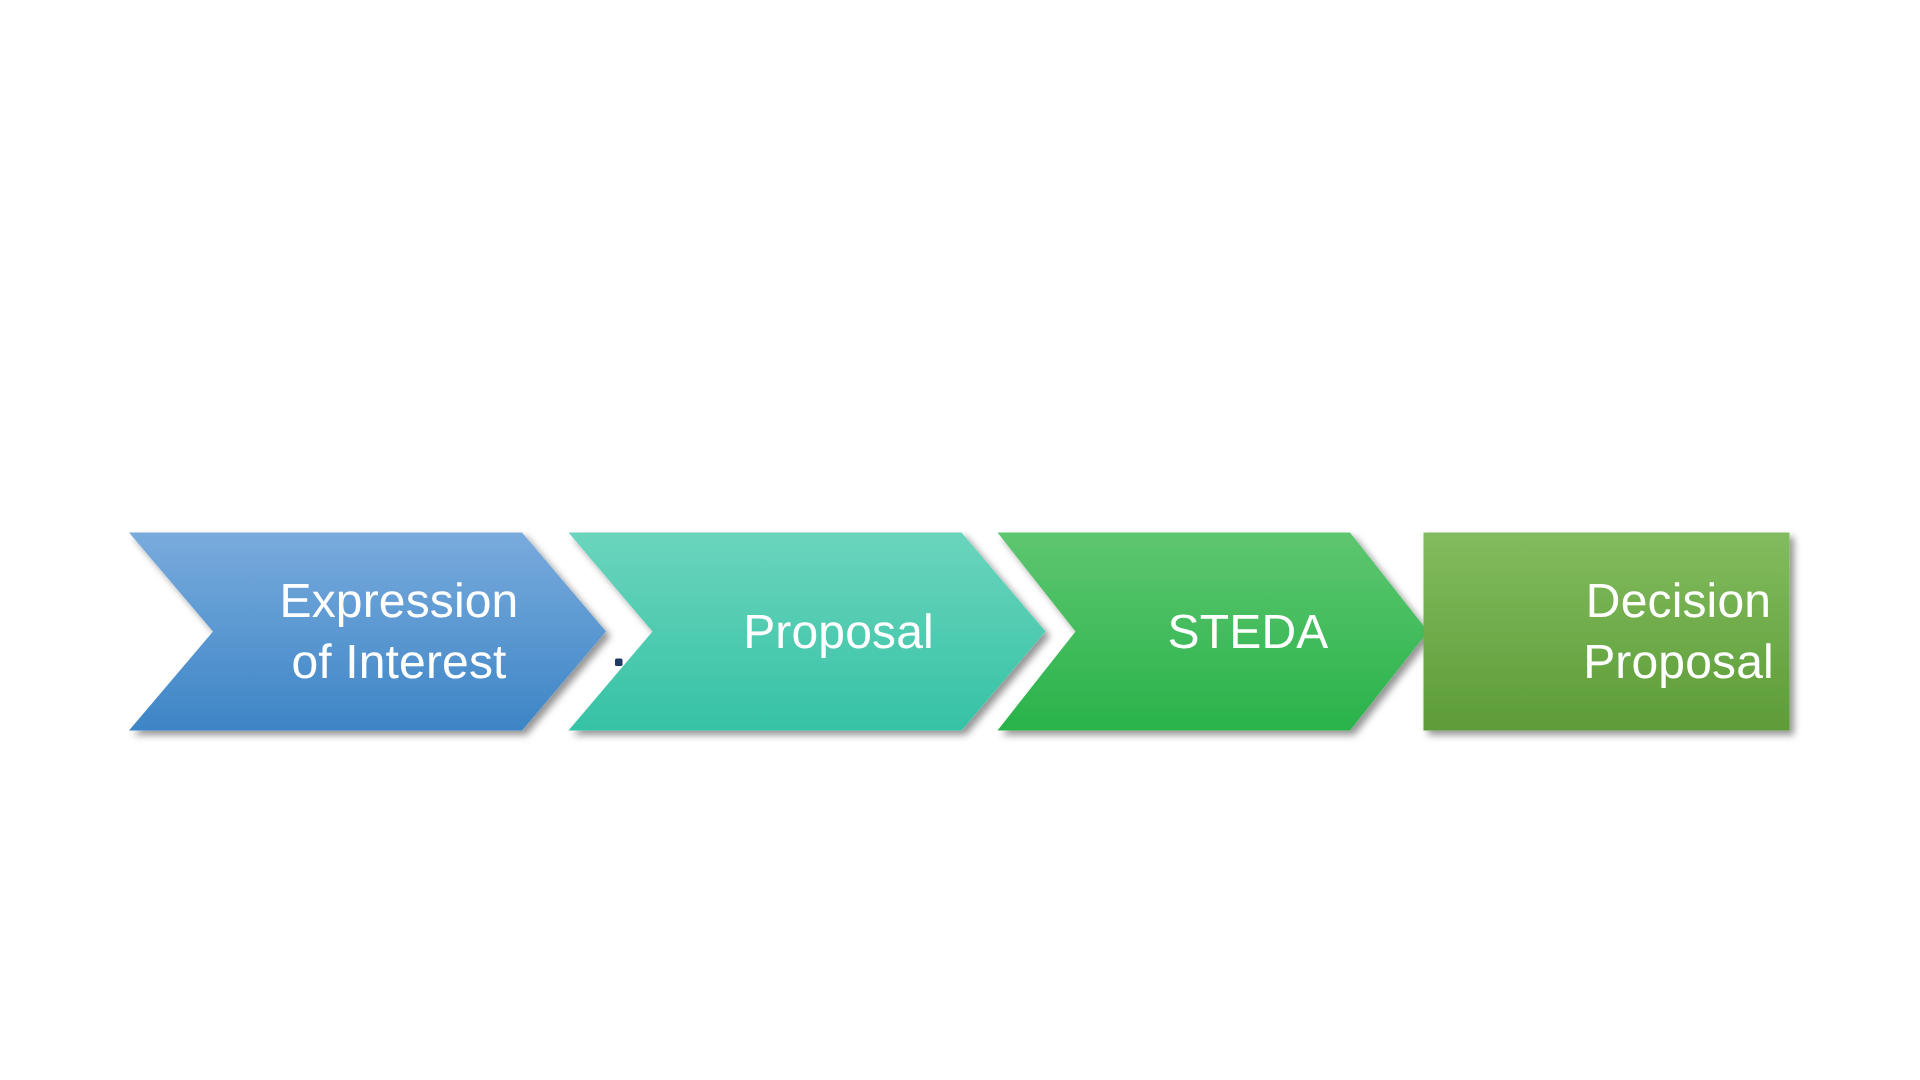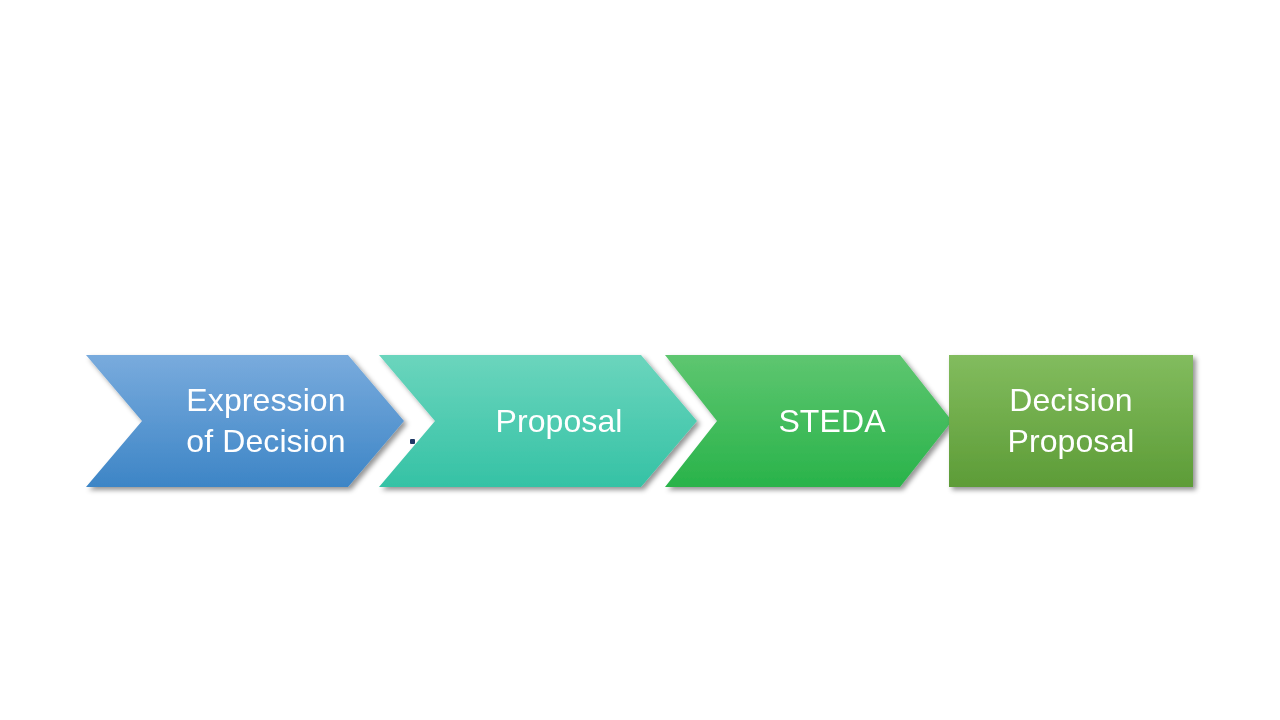--- a/index.html
+++ b/index.html
@@ -64,21 +64,21 @@
   
   #step-2 { left: 379px; width: 318px; }
   #step-2 .step-label { left: 56px; width: 248px; }
 
   
   #step-3 { left: 665px; width: 287px; }
   #step-3 .step-label { left: 52px; width: 230px; }
 
   
   #step-4 { left: 949px; width: 244px; }
-  #step-4 .step-label { left: 0px; width: 244px; }
+  #step-4 .step-label { left: 0px; width: 244px; padding-left: 48px; }
 
   .artifact-dot {
     position: absolute;
     left: 410px;
     top: 439px;
     width: 5px;
     height: 5px;
     background: #1f3864;
     border-radius: 1px;
   }
@@ -96,21 +96,21 @@
           <stop offset="100%" stop-color="#3d85c6"></stop>
         </linearGradient>
         <filter id="sh1" x="-20%" y="-20%" width="160%" height="160%">
           <feDropShadow dx="3" dy="3" stdDeviation="2.5" flood-color="#000000" flood-opacity="0.42"></feDropShadow>
         </filter>
       </defs>
       <polygon points="0,0 262,0 318,66 262,132 0,132 56,66" fill="url(#grad1)" filter="url(#sh1)"></polygon>
     </svg>
     <div class="step-label">
       <span>Expression</span>
-      <span>of Decision</span>
+      <span>of Interest</span>
     </div>
   </div>
 
   <div class="step" id="step-2">
     <svg class="shape-svg" viewBox="0 0 318 132" preserveAspectRatio="none">
       <defs>
         <linearGradient id="grad2" x1="0" y1="0" x2="0" y2="1">
           <stop offset="0%" stop-color="#6bd5bd"></stop>
           <stop offset="100%" stop-color="#35c2a5"></stop>
         </linearGradient>

